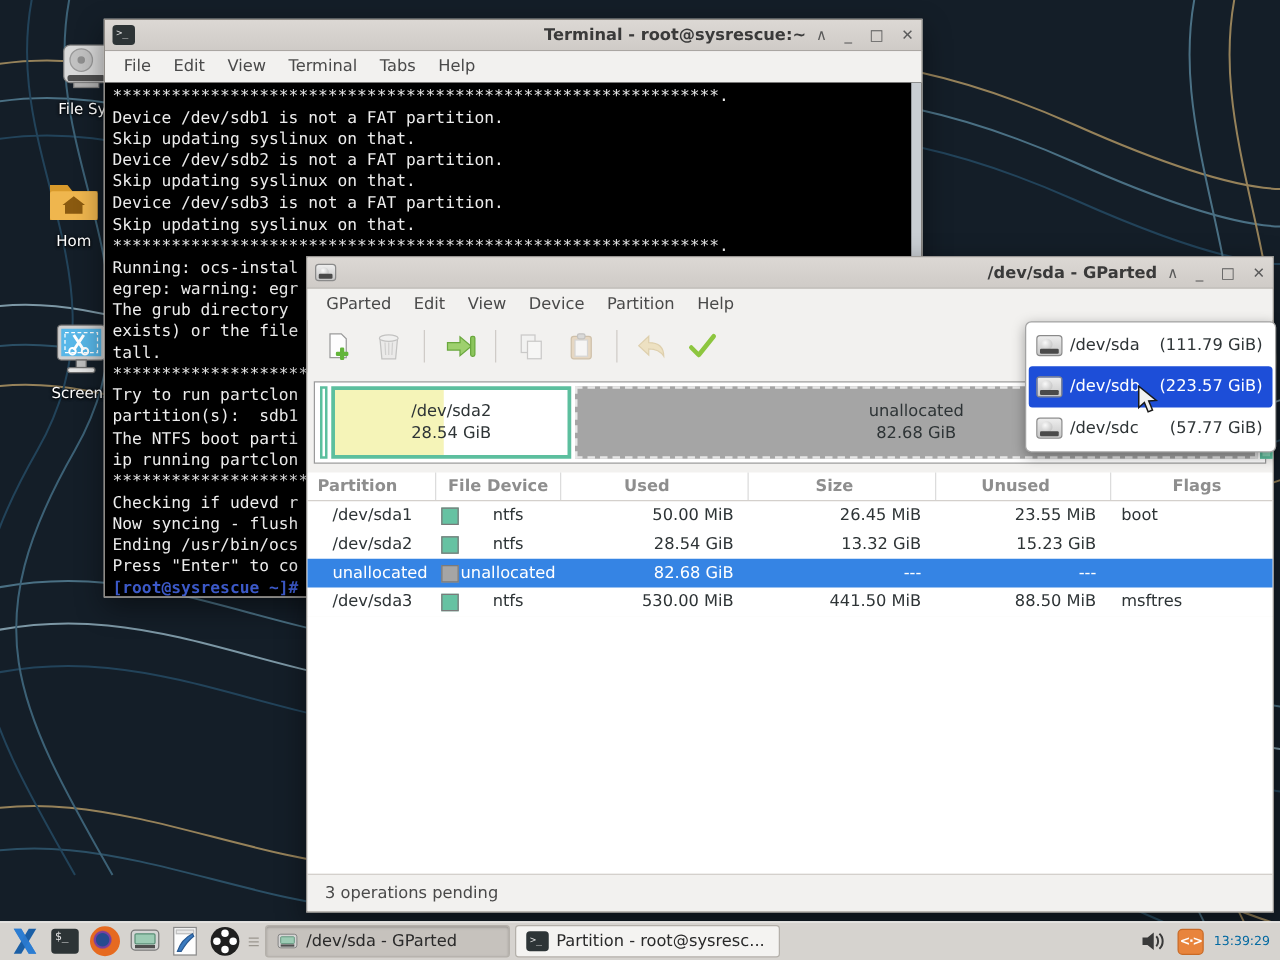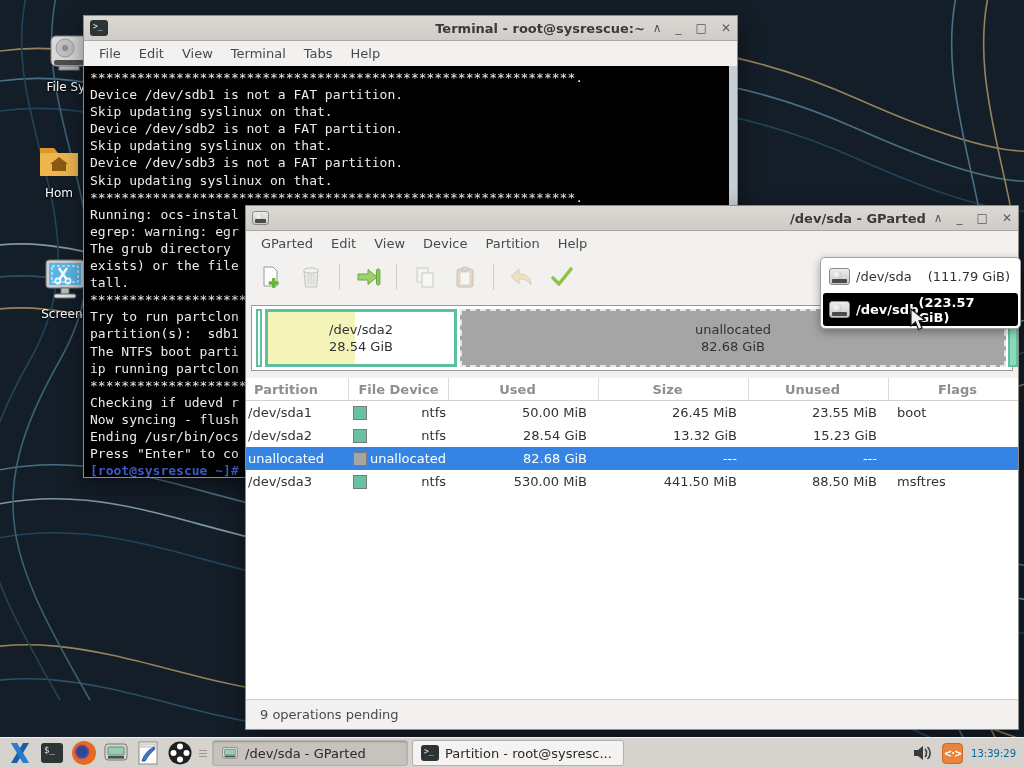--- a/index.html
+++ b/index.html
@@ -46,37 +46,37 @@
   .sda2-box .used { position:absolute; left:0; top:0; bottom:0; width:47%; background:#f5f4b8; }
   .unalloc-box { position:absolute; left:208px; top:3px; bottom:3px; width:546px; background:#a5a5a5; border:2px dashed #e6e6e6; }
   .sda3-box { position:absolute; left:756px; top:3px; bottom:3px; width:10px; border:2px solid #5cbf9e; background:#8adbbd; }
 
   .ptable { flex:0 0 auto; background:#fff; font-size:13px; color:#2e3436; }
   .trow { display:flex; height:23px; align-items:center; }
   .thead { border-bottom:1px solid #d4d0cc; color:#8e8e8e; font-weight:bold; }
   .thead .tcell { border-right:1px solid #dcdcdc; height:100%; display:flex; align-items:center; justify-content:center; }
   .thead .tcell:first-child { justify-content:flex-start; padding-left:8px; }
   .thead .tcell:last-child { border-right:none; }
-  .c-part { width:103px; padding-left:2px; }
+  .c-part { width:103px; padding-left:20px; }
   .c-fs   { width:100px; display:flex; align-items:center; }
   .c-size { width:150px; text-align:right; padding-right:12px; }
   .c-used { width:150px; text-align:right; padding-right:12px; }
   .c-unus { width:140px; text-align:right; padding-right:12px; }
   .c-flag { flex:1; padding-left:8px; }
   .thead .c-part { padding-left:8px; width:103px; }
   .fs-swatch { width:14px; height:14px; border:1px solid #7a7a7a; margin-left:4px; flex:0 0 auto; }
-  .fs-name { flex:1; text-align:right; padding-right:3px; }
+  .fs-name { flex:1; text-align:center; padding-right:3px; }
   .trow.selected { background:#3584e4; color:#fff; }
   .table-filler { flex:1; background:#fff; }
   .statusbar { height:30px; border-top:1px solid #d4d0cc; display:flex; align-items:center; padding-left:14px; font-size:13px; color:#4a4a4a; background:#f2f1ef; flex:0 0 auto; }
 
   
   #devlist { position:absolute; left:820px; top:257px; width:201px; z-index:6; background:#fff; border:1px solid #a3a3a3; border-radius:5px; box-shadow:0 3px 10px rgba(0,0,0,.35); padding:2px; }
   .dev-item { height:33px; display:flex; align-items:center; padding:0 8px 0 6px; font-size:13px; color:#2e3436; border-radius:3px; }
-  .dev-item.selected { background:#000000; color:#fff;font-weight:bold; }
+  .dev-item.selected { background:#1d4ed8; color:#fff; }
   .dev-item .dname { margin-left:6px; }
   .dev-item .dsize { margin-left:auto; }
   .drive-icon { width:21px; height:17px; background:linear-gradient(#ededed,#c7c7c7); border:1px solid #8a8a8a; border-radius:3px; position:relative; flex:0 0 auto; }
   .drive-icon::before { content:''; position:absolute; left:3px; top:2px; width:9px; height:9px; border-radius:50%; background:radial-gradient(circle at 35% 35%, #fafafa, #b5b5b5); }
   .drive-icon::after { content:''; position:absolute; left:2px; right:2px; bottom:1px; height:4px; background:#4a4a4a; border-radius:1px; }
   .drive-icon.small { width:17px; height:14px; }
   .drive-icon.small::before { width:7px; height:7px; }
 
   
   #cursor { position:absolute; left:908px; top:308px; z-index:9; }
@@ -331,34 +331,39 @@
           <span class="fs-name">ntfs</span>
         </div>
       <div class="c-size">530.00 MiB</div>
       <div class="c-used">441.50 MiB</div>
       <div class="c-unus">88.50 MiB</div>
       <div class="c-flag">msftres</div>
     </div>
   </div>
   <div class="table-filler"></div>
   <div class="statusbar">
-    <span>9 operations pending</span>
+    <span>3 operations pending</span>
   </div>
 </div>
 
 <div id="devlist">
   <div class="dev-item">
     <div class="drive-icon"></div>
     <span class="dname">/dev/sda</span>
     <span class="dsize">(111.79 GiB)</span>
   </div>
   <div class="dev-item selected">
     <div class="drive-icon"></div>
     <span class="dname">/dev/sdb</span>
     <span class="dsize">(223.57 GiB)</span>
+  </div>
+  <div class="dev-item">
+    <div class="drive-icon"></div>
+    <span class="dname">/dev/sdc</span>
+    <span class="dsize">(57.77 GiB)</span>
   </div>
 </div>
 
 <div id="cursor">
   <svg width="20" height="24" viewBox="0 0 20 24">
     <path d="M3 1 L3 18 L7.5 14 L10.5 21.5 L14 20 L11 12.8 L17 12.3 Z" fill="#f2f2f2" stroke="#1a1a1a" stroke-width="1.2"></path>
   </svg>
 </div>
 
 <div id="taskbar">

